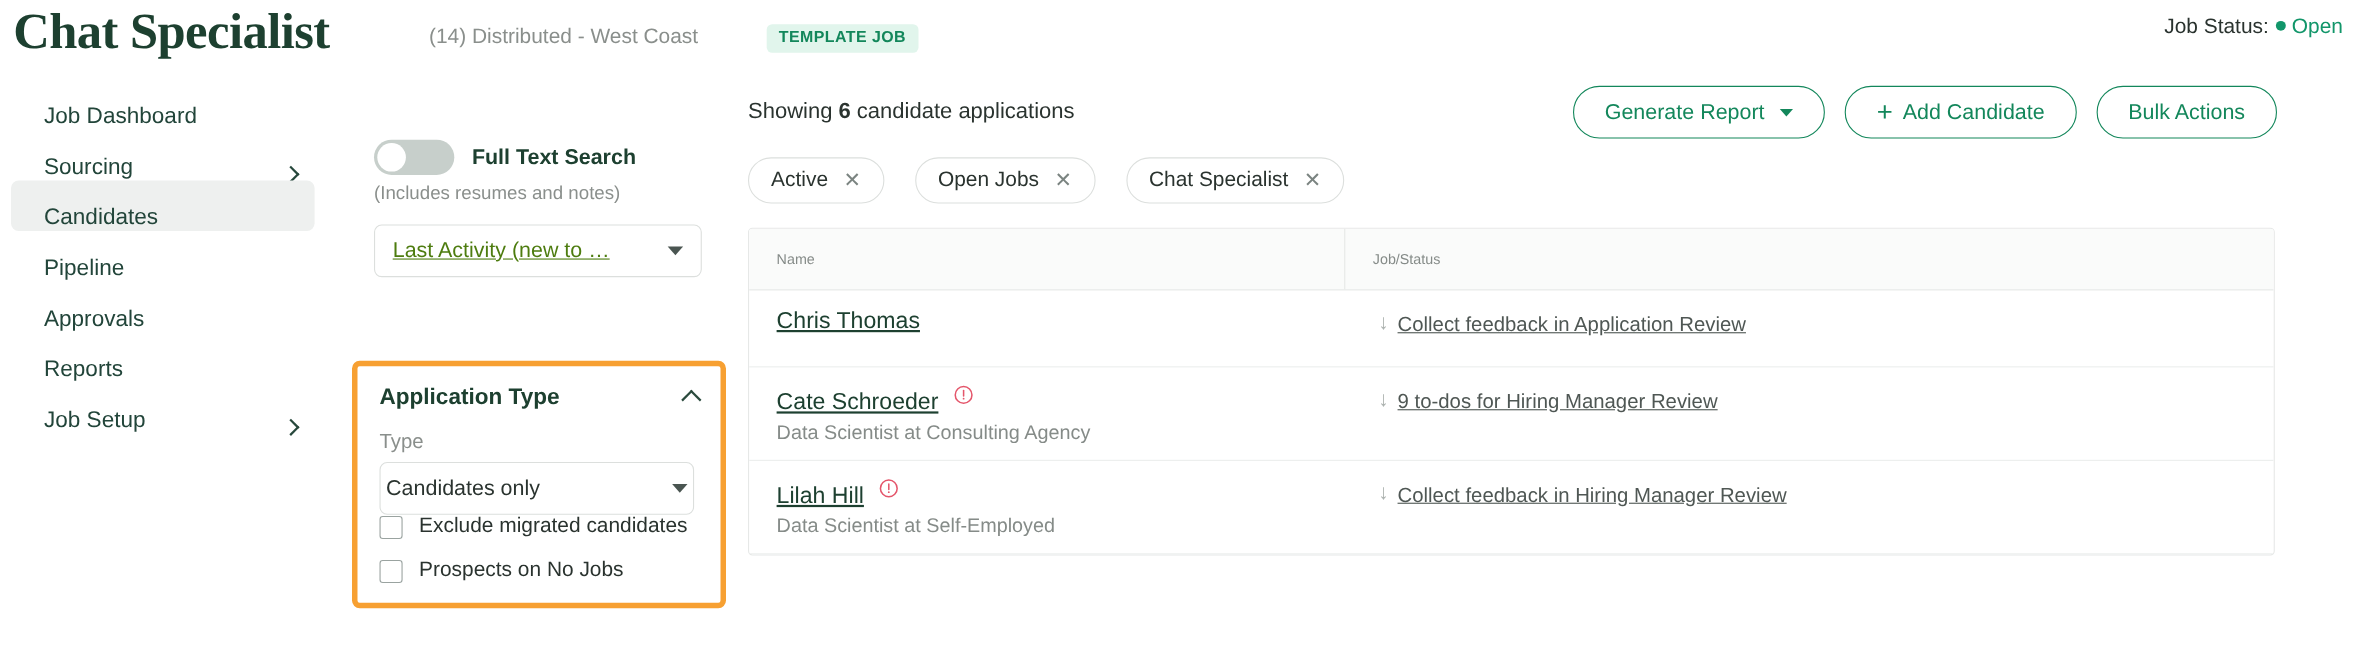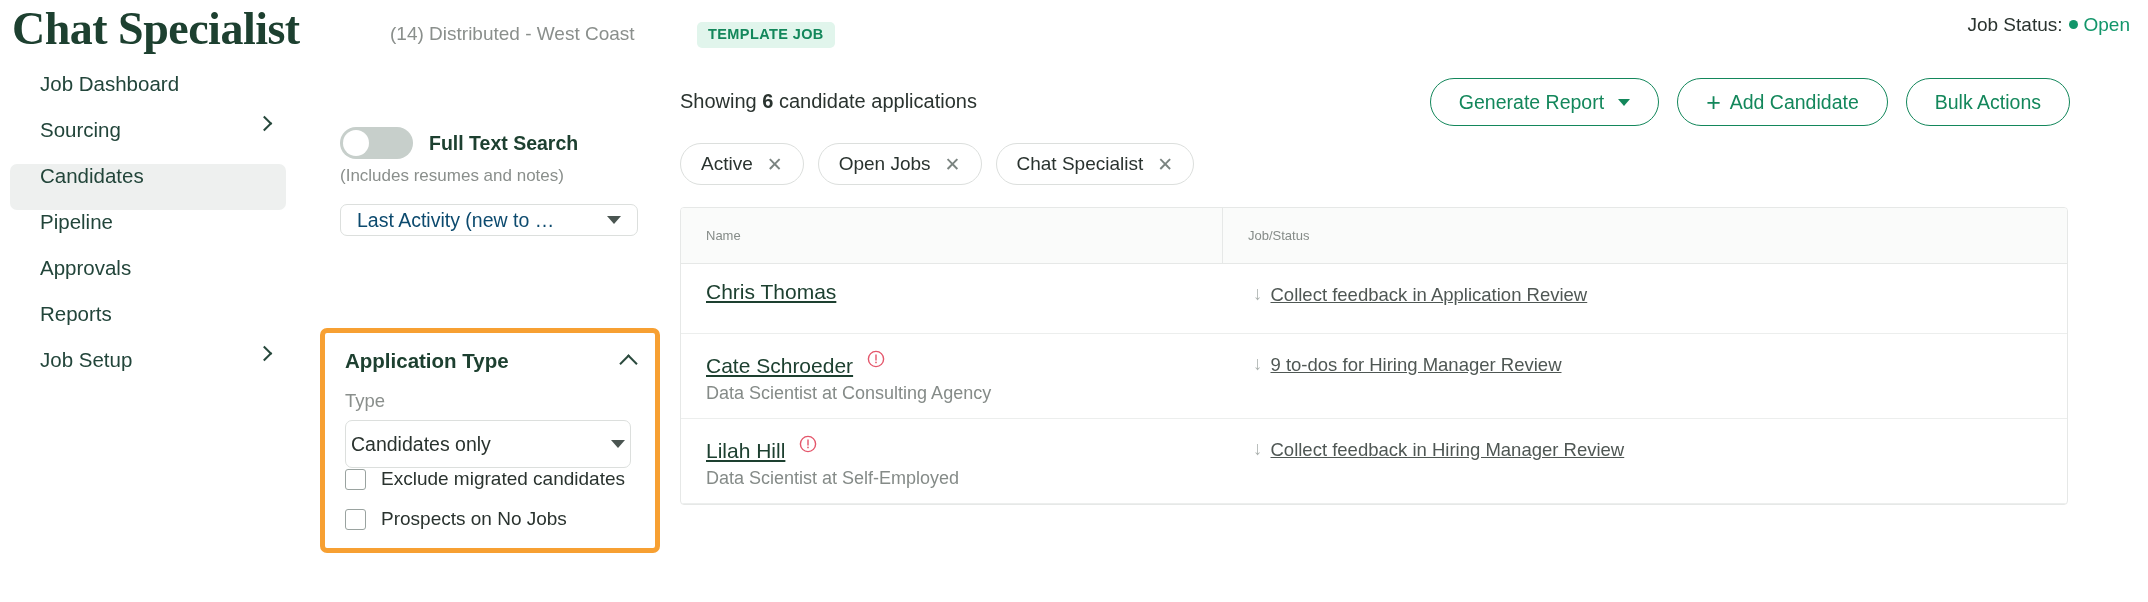--- a/index.html
+++ b/index.html
@@ -37,21 +37,21 @@
   }
   .status-dot {
     display: inline-block; width: 9px; height: 9px; border-radius: 50%;
     background: #12966a; margin: 0 6px 2px 6px; vertical-align: middle;
   }
   .status-value { color: #12966a; }
 
   
   .sidebar { position: absolute; left: 0; top: 72px; width: 300px; }
   .nav-item {
-    position: relative; display: flex; align-items: flex-start; justify-content: space-between;
+    position: relative; display: flex; align-items: flex-end; justify-content: space-between;
     height: 46px; margin: 0 14px 0 10px; padding: 0 16px 0 30px;
     border-radius: 7px; font-size: 20.5px; color: #22453a; cursor: pointer;
   }
   .nav-item.active { background: #eef0ef; }
   .chev-right { width: 11px; height: 11px; border-right: 2.4px solid #27483c; border-top: 2.4px solid #27483c; transform: rotate(45deg); }
 
   
   .filtercol { position: absolute; left: 340px; top: 110px; width: 300px; }
   .search-box {
     position: relative; width: 298px; height: 48px;
@@ -73,24 +73,24 @@
     position: relative; flex: 0 0 auto; cursor: pointer;
   }
   .toggle .knob {
     position: absolute; left: 3px; top: 3px; width: 26px; height: 26px;
     border-radius: 50%; background: #fff;
   }
   .toggle-label { margin-left: 16px; font-size: 19.5px; font-weight: 700; color: #1d4030; }
   .toggle-sub { margin-top: 7px; font-size: 17px; color: #8a8f8c; }
 
   .sortbox {
-    margin-top: 18px; width: 298px; height: 32px;
+    margin-top: 18px; width: 298px; height: 48px;
     border: 1px solid #dcdfdd; border-radius: 7px; background: #fff;
     display: flex; align-items: center; justify-content: space-between;
-    padding: 0 16px; font-size: 19.5px; color: #0c4a6e; cursor: pointer;
+    padding: 0 16px; font-size: 19.5px; color: #4d7c0f; cursor: pointer; text-decoration: underline;
   }
   .caret-down {
     width: 0; height: 0; border-left: 7px solid transparent; border-right: 7px solid transparent;
     border-top: 8px solid #4a5551;
   }
 
   
   .apptype-wrap {
     position: absolute; left: 320px; top: 328px; width: 340px;
     border: 5px solid #f7a032; border-radius: 7px; background: #fff;
@@ -125,21 +125,21 @@
     border-radius: 26px; height: 48px; display: flex; align-items: center;
     padding: 0 28px; font-size: 19.5px; cursor: pointer; white-space: nowrap;
   }
   .pillbtn .mini-caret {
     width: 0; height: 0; margin-left: 14px;
     border-left: 6px solid transparent; border-right: 6px solid transparent;
     border-top: 7px solid #13875b;
   }
   .plus { font-size: 25px; margin-right: 9px; line-height: 1; font-weight: 400; }
 
-  .chips { display: flex; gap: 14px; margin-top: 30px; align-items: center; }
+  .chips { display: flex; gap: 28px; margin-top: 30px; align-items: center; }
   .chip {
     border: 1px solid #dcdfdd; border-radius: 24px; height: 42px;
     display: flex; align-items: center; padding: 0 20px;
     font-size: 19px; color: #2a332f; background: #fff; cursor: pointer;
   }
   .chip .x { margin-left: 14px; color: #7b8481; font-size: 19px; line-height: 1; }
 
   .table { margin-top: 22px; width: 1388px; border: 1px solid #e6e8e7; border-radius: 4px; overflow: hidden; }
   .thead { display: flex; height: 56px; background: #fafbfa; border-bottom: 1px solid #e6e8e7; }
   .th { display: flex; align-items: center; font-size: 13px; color: #858b88; padding-left: 25px; }

